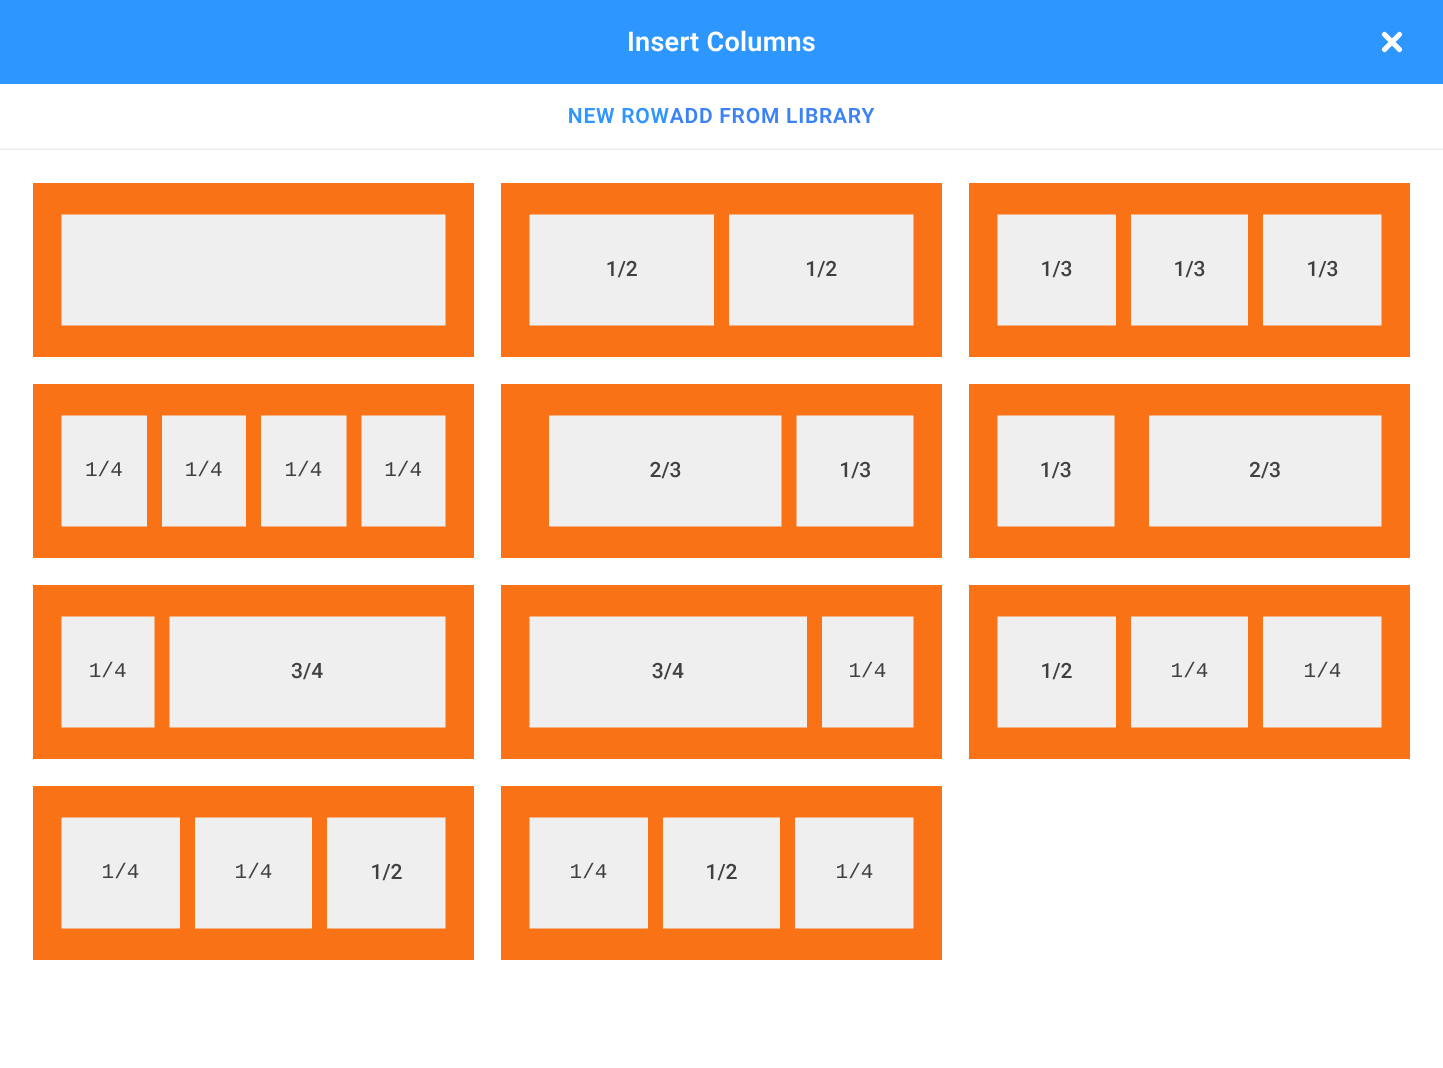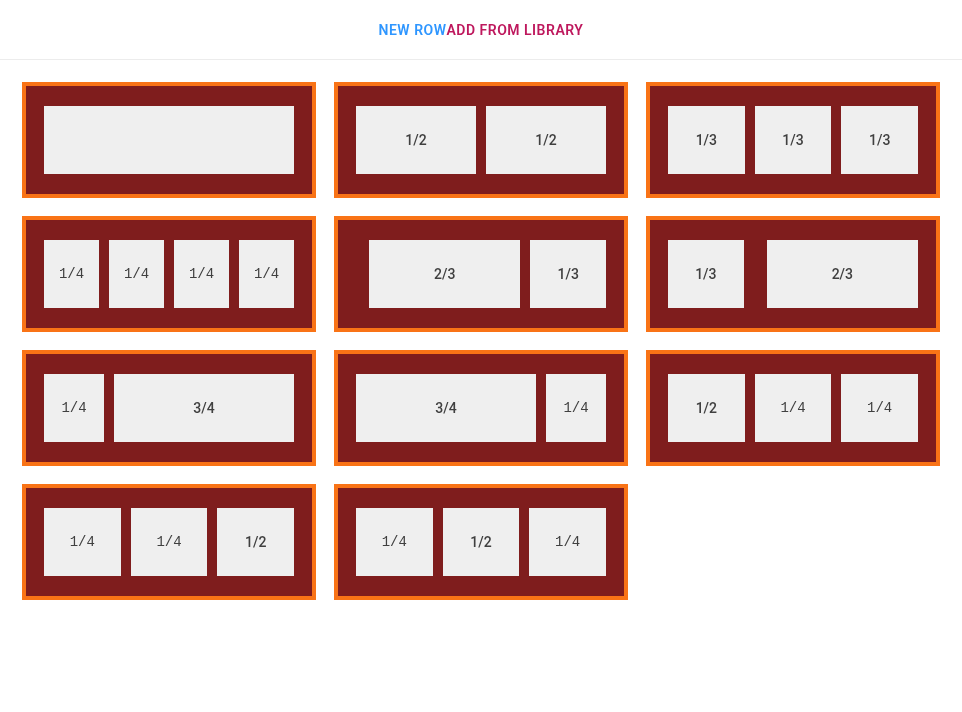--- a/index.html
+++ b/index.html
@@ -35,43 +35,43 @@
       transform: translateY(-50%);
       cursor: pointer;
       width: 20px;
       height: 20px;
       display: flex;
       align-items: center;
       justify-content: center;
     }
     .close-btn svg { display: block; }
     .tabs {
-      height: 60px;
+      height: 44px;
       display: flex;
       align-items: center;
       justify-content: center;
       border-bottom: 1px solid #ececec;
     }
     .tab {
       font-size: 14px;
       font-weight: 600;
       letter-spacing: 0.5px;
       cursor: pointer;
-      color: #be185d;
+      color: #3b82f6;
     }
     .tab.active { color: #2e96ff; }
     .grid {
       padding: 22px 22px 0 22px;
       display: grid;
       grid-template-columns: repeat(3, 1fr);
       gap: 18px;
     }
     .layout-card {
-      border: 4px solid #f97316;
-      background: #7f1d1d;
+      border: 1px solid #f97316;
+      background: #f97316;
       padding: 20px 18px;
       cursor: pointer;
       display: flex;
       gap: 10px;
       height: 116px;
     }
     .col-box {
       background: #efefef;
       display: flex;
       align-items: center;
@@ -85,20 +85,28 @@
     .w-1-3   { flex: 1 1 0; width: 33.333%; }
     .w-2-3   { flex: 2 2 0; width: 66.666%; margin-left: 13px; }
     .w-1-4   { flex: 1 1 0; width: 25%; font-family: Liberation Mono, monospace; }
     .w-3-4   { flex: 3 3 0; width: 75%; }
   </style>
 </head>
 <body>
 
 <div class="modal">
 
+  <div class="header">
+    <div class="header-title">Insert Columns</div>
+    <div class="close-btn">
+      <svg width="16" height="16" viewBox="0 0 16 16">
+        <path d="M3 3 L13 13 M13 3 L3 13" stroke="#ffffff" stroke-width="3.5" stroke-linecap="round"></path>
+      </svg>
+    </div>
+  </div>
 
   <div class="tabs">
     <div class="tab active">NEW ROW</div>
     <div class="tab">ADD FROM LIBRARY</div>
   </div>
 
   <div class="grid" id="layout-grid">
       <div class="layout-card">
         <div class="col-box w-full"></div>
       </div>

